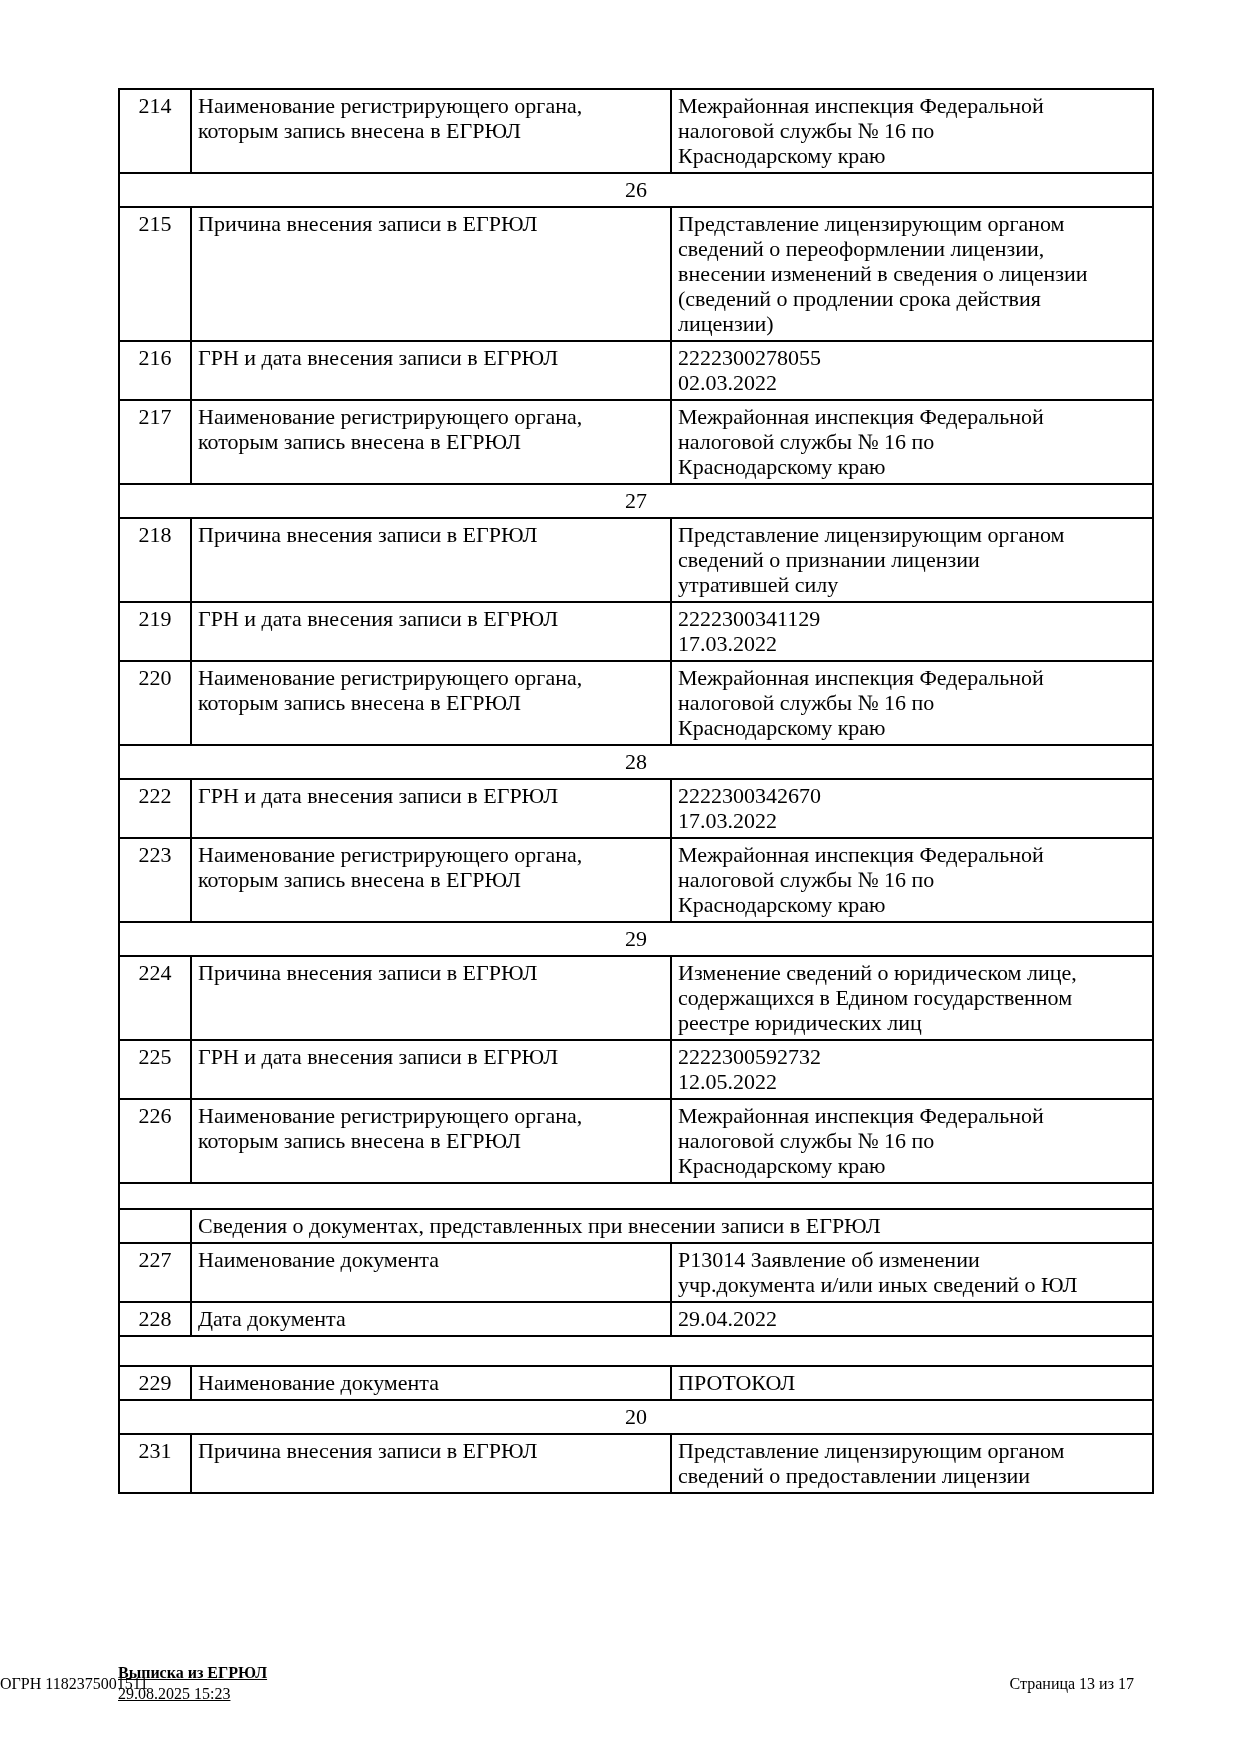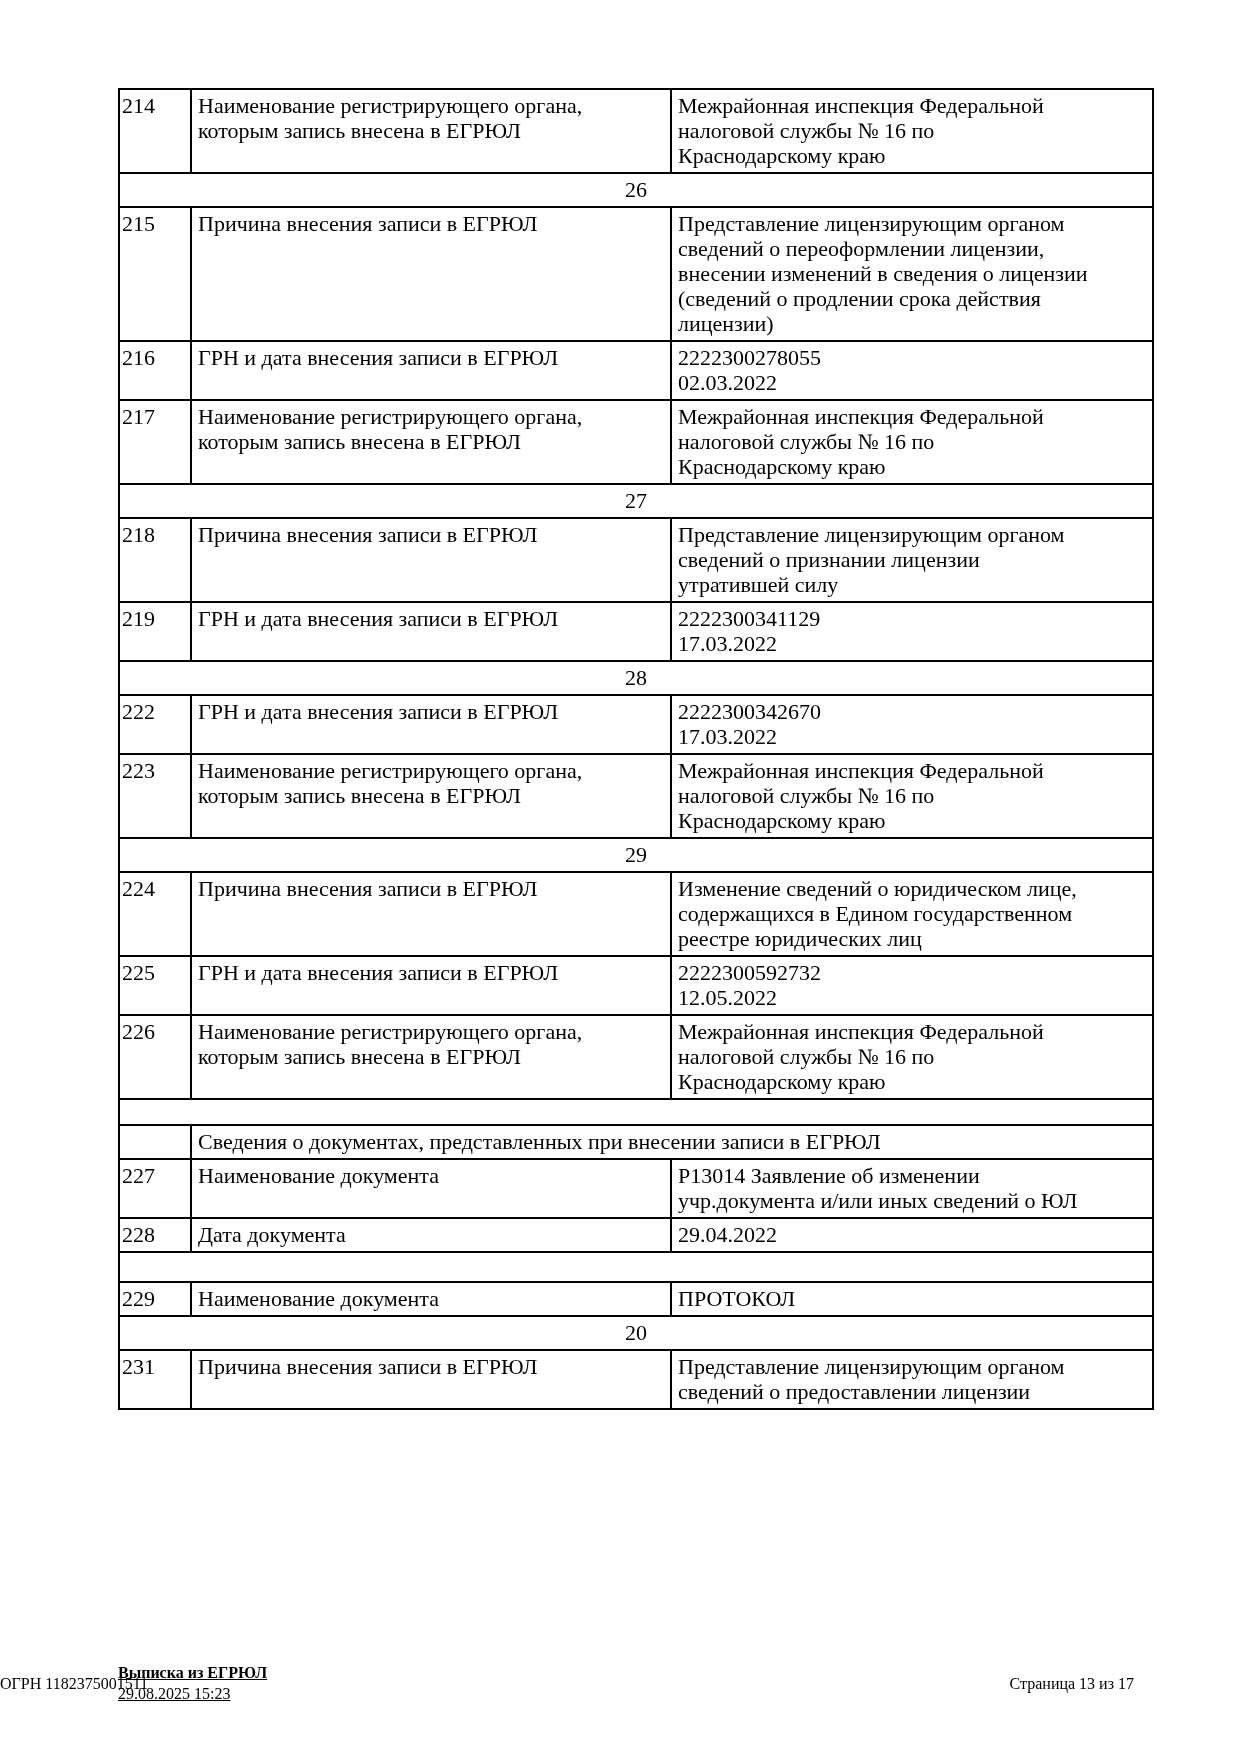--- a/index.html
+++ b/index.html
@@ -28,20 +28,21 @@
   .registry-table td {
     border: 2px solid #000000;
     vertical-align: top;
     font-size: 22px;
     line-height: 25px;
     padding: 3px 6px 4px 6px;
     white-space: pre-line;
     overflow: hidden;
   }
   .registry-table td.num {
+    text-align: center;
     padding-left: 2px;
     padding-right: 2px;
   }
   .registry-table td.section {
     text-align: center;
     font-weight: normal;
     white-space: normal;
   }
   .registry-table td.spacer {
     height: 24px;
@@ -132,20 +133,28 @@
       <td class="label">Причина внесения записи в ЕГРЮЛ</td>
       <td class="value">Представление лицензирующим органом
 сведений о признании лицензии
 утратившей силу</td>
     </tr>
     <tr>
       <td class="num">219</td>
       <td class="label">ГРН и дата внесения записи в ЕГРЮЛ</td>
       <td class="value">2222300341129
 17.03.2022</td>
+    </tr>
+    <tr>
+      <td class="num">220</td>
+      <td class="label">Наименование регистрирующего органа,
+которым запись внесена в ЕГРЮЛ</td>
+      <td class="value">Межрайонная инспекция Федеральной
+налоговой службы № 16 по
+Краснодарскому краю</td>
     </tr>
     <tr>
       <td class="section" colspan="3">28</td>
     </tr>
     <tr>
       <td class="num">222</td>
       <td class="label">ГРН и дата внесения записи в ЕГРЮЛ</td>
       <td class="value">2222300342670
 17.03.2022</td>
     </tr>

